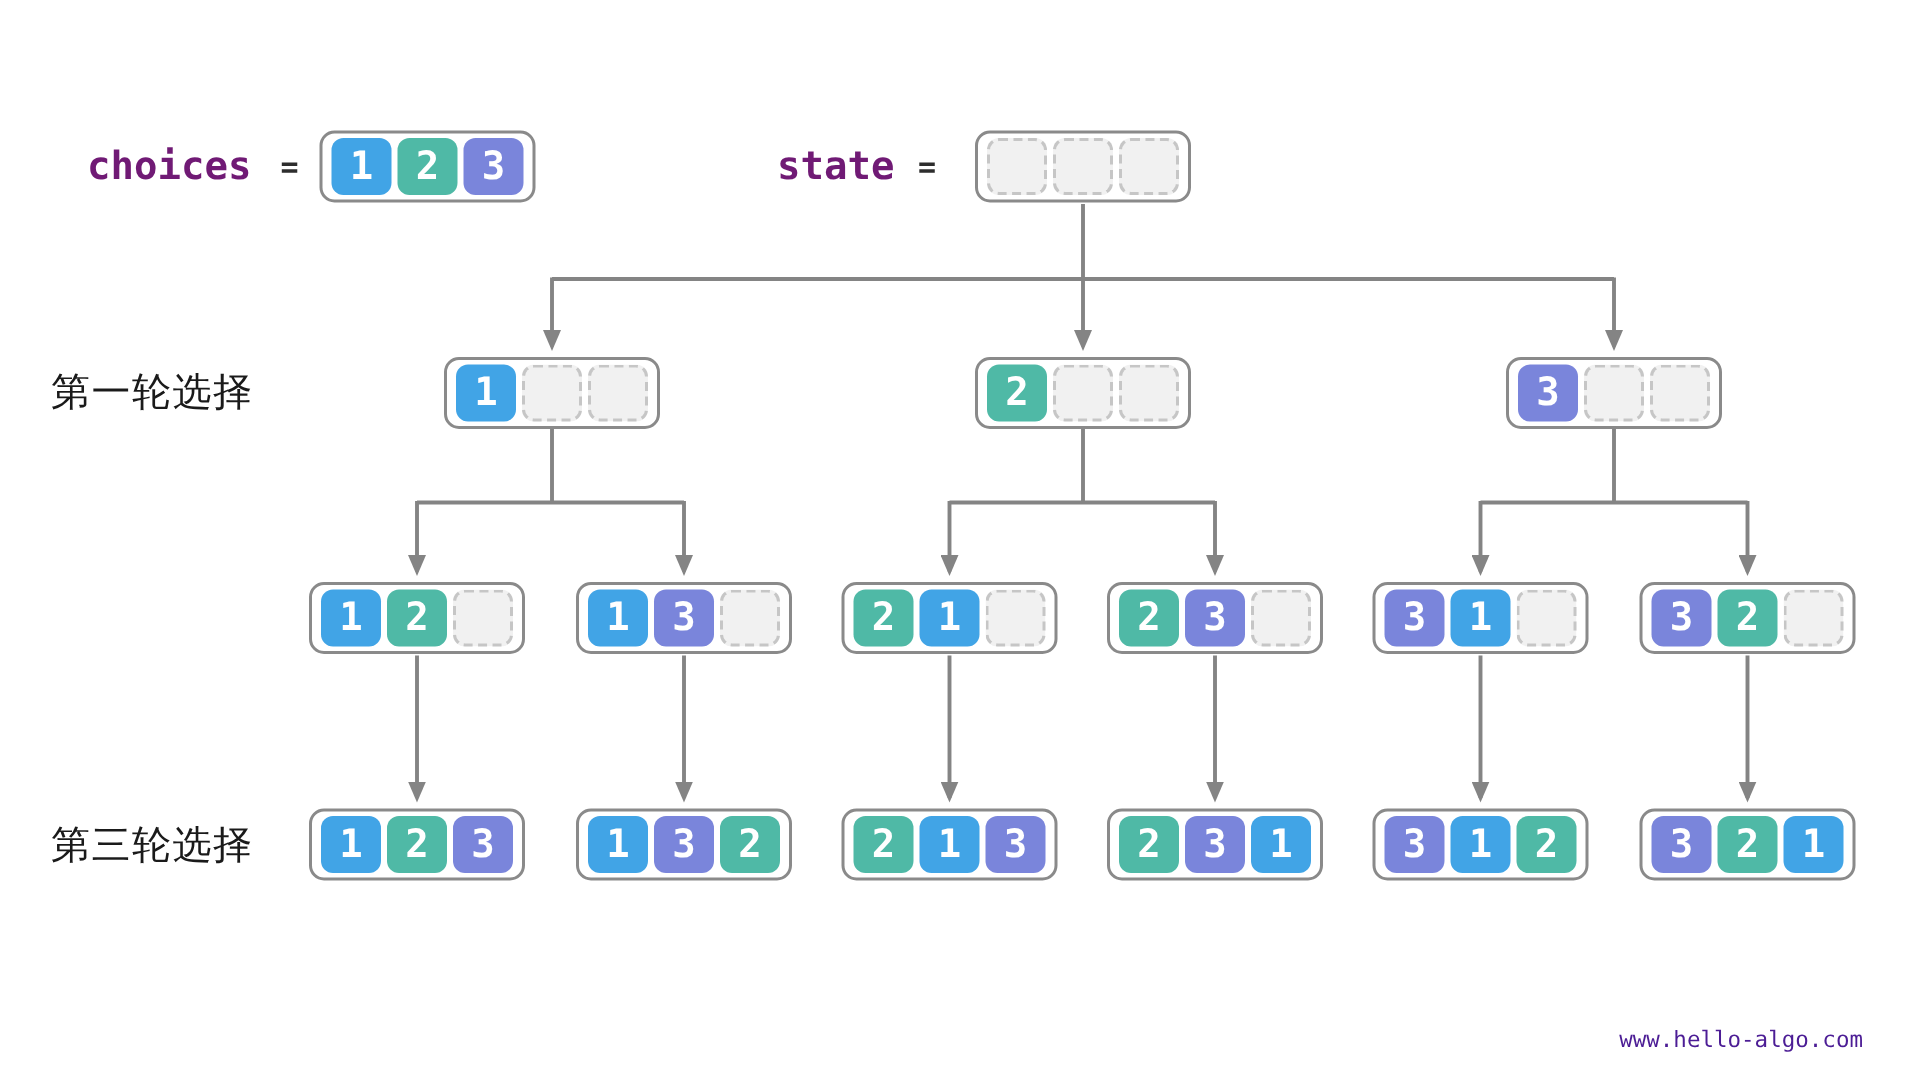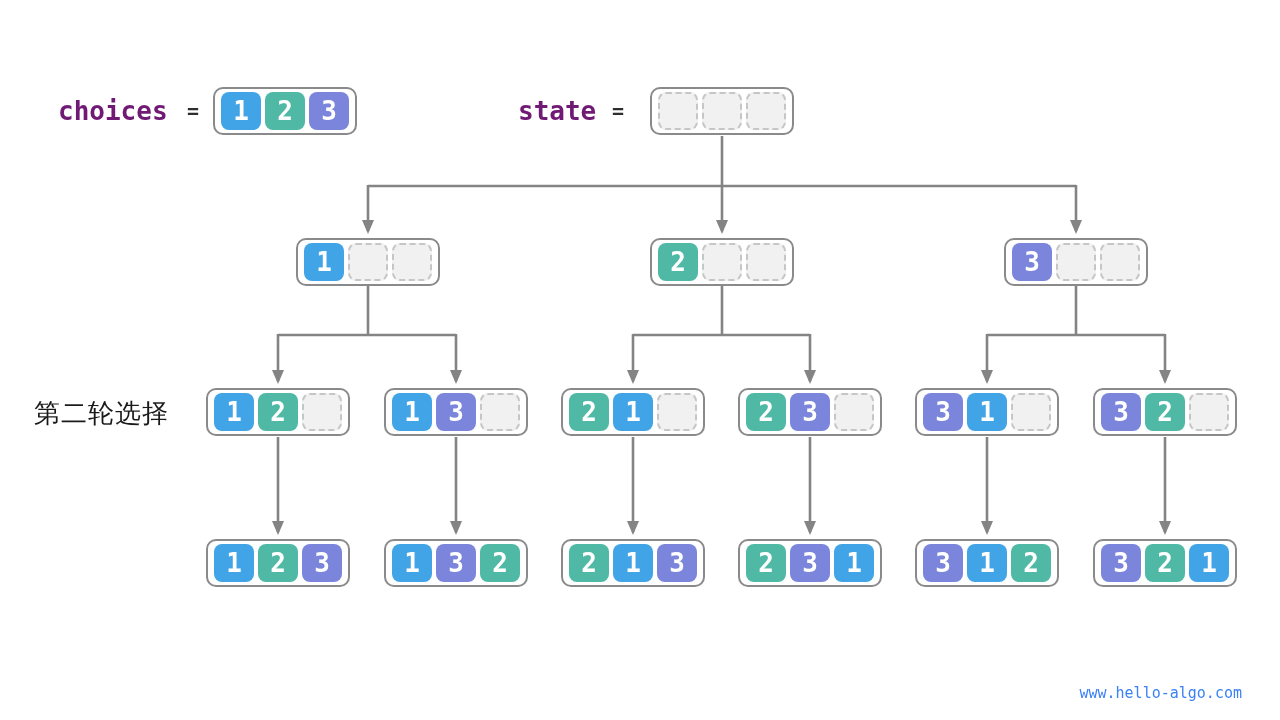--- a/index.html
+++ b/index.html
@@ -68,21 +68,21 @@
     line-height:30px;
     color:#1a1a1a;
     letter-spacing:1px;
   }
   .watermark {
     position:absolute;
     right:38px;
     bottom:18px;
     font-family:"DejaVu Sans Mono","Liberation Mono",monospace;
     font-size:15px;
-    color:#3b82f6;
+    color:#4c1d95;
   }
 </style>
 </head>
 <body>
 
 <div class="canvas">
 
   <svg class="edges" viewBox="0 0 1280 720">
     <defs>
       <marker id="ah" viewBox="0 0 14 12" markerWidth="14" markerHeight="12" refX="11" refY="6" orient="auto" markerUnits="userSpaceOnUse">
@@ -126,21 +126,22 @@
   </div>
 
   <span class="top-label" style="left:518px">state</span>
   <span class="eq-sign" style="left:612px">=</span>
   <div class="node" style="left:650px; top:87px">
     <span class="cell empty"></span>
     <span class="cell empty"></span>
     <span class="cell empty"></span>
   </div>
 
-  <span class="row-label" style="top:398px">第二轮选择</span>
+  <span class="row-label" style="top:247px">第一轮选择</span>
+  <span class="row-label" style="top:549px">第三轮选择</span>
 
   <div class="node" style="left:296px; top:238px">
     <span class="cell" style="background: rgb(65, 164, 230);">1</span>
     <span class="cell empty"></span>
     <span class="cell empty"></span>
   </div>
   <div class="node" style="left:650px; top:238px">
     <span class="cell" style="background: rgb(79, 185, 166);">2</span>
     <span class="cell empty"></span>
     <span class="cell empty"></span>

